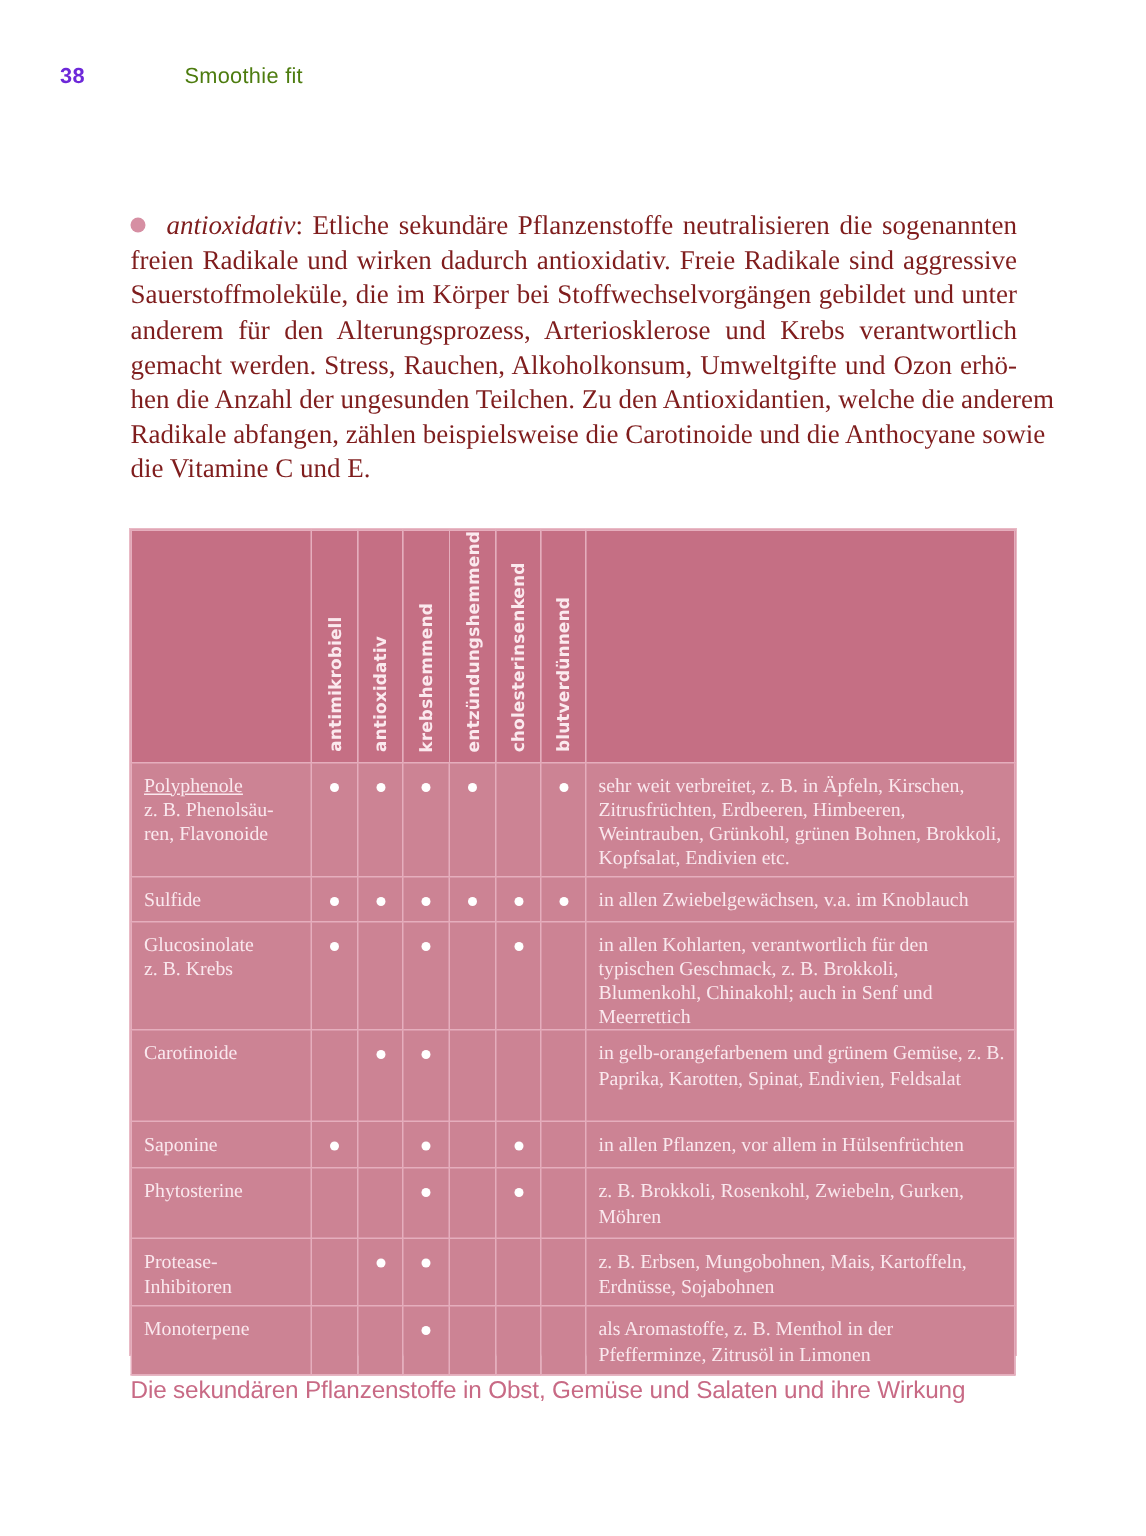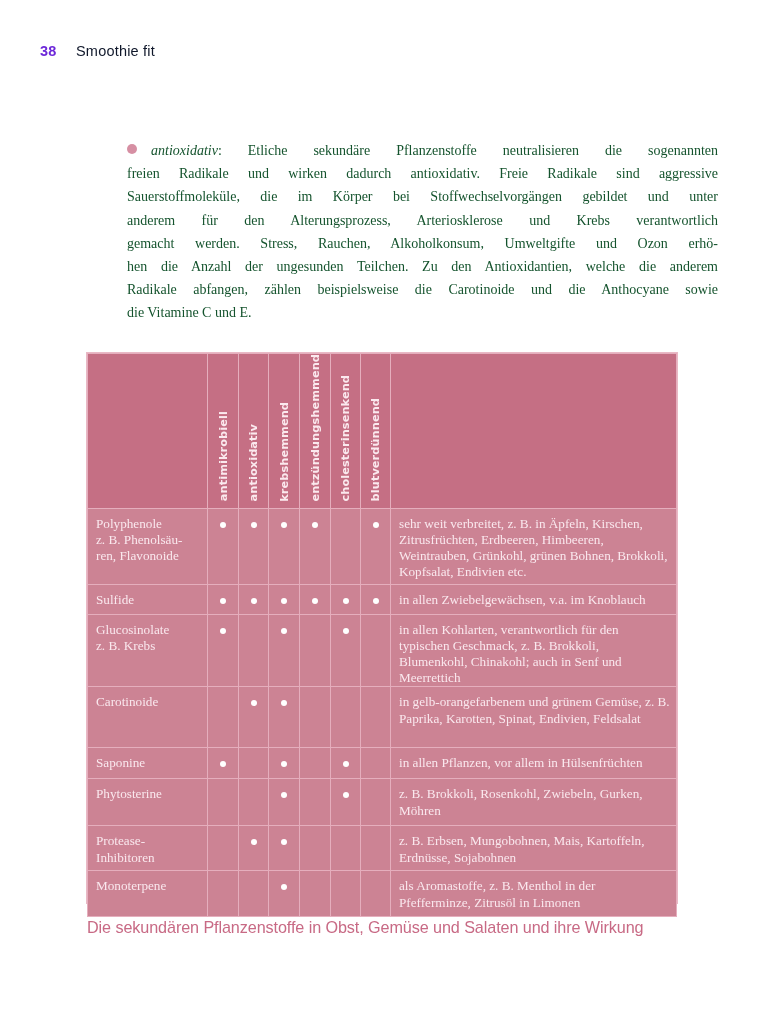--- a/index.html
+++ b/index.html
@@ -5,26 +5,26 @@
     * { box-sizing: border-box; margin: 0; padding: 0; }
     html, body { width: 764px; height: 1024px; background: #ffffff; overflow: hidden; }
     body { position: relative; font-family: "DejaVu Serif", serif; color: #3a3a3a; }
 
     .running-head {
       position: absolute; left: 40px; top: 43px;
       font-family: "Liberation Sans", sans-serif; font-size: 14.5px; letter-spacing: 0.2px;
       display: flex; align-items: baseline;
     }
     .page-num { color: #6d28d9; font-weight: bold; width: 36px; }
-    .book-title { color: #0f172a; }
+    .book-title { color: #4d7c0f; margin-left: 47px; }
 
     .body-text {
       position: absolute; left: 87px; top: 139px; width: 591px;
-      font-family: "Liberation Serif", serif; font-size: 14px; line-height: 23.2px;
-      color: #14532d; text-align: justify; margin-left: 40px;
+      font-family: "Liberation Serif", serif; font-size: 18px; line-height: 23.2px;
+      color: #7f1d1d; text-align: justify;
     }
     .body-text .line { display: block; text-align: justify; text-align-last: justify; white-space: nowrap; }
     .body-text .line.last { text-align-last: left; }
     .bullet-dot {
       display: inline-block; width: 10px; height: 10px; border-radius: 50%;
       background: #d68fa3; margin-right: 14px; vertical-align: 1px;
     }
     .term { font-style: italic; }
 
     .table-wrap {
@@ -110,21 +110,21 @@
           </th>
         <th class="vert-head">
             <span class="vert-label">blutverdünnend</span>
           </th>
         <th></th>
       </tr>
     </thead>
     <tbody id="table-body">
         <tr style="height: 76px;">
           <td class="name-cell">
-            <span style="display: block;">Polyphenole</span>
+            <span style="display: block; text-decoration: underline;">Polyphenole</span>
             <span style="display: block;">z. B. Phenolsäu-</span>
             <span style="display: block;">ren, Flavonoide</span>
           </td>
           <td class="dot-cell"><span class="dot"></span></td>
           <td class="dot-cell"><span class="dot"></span></td>
           <td class="dot-cell"><span class="dot"></span></td>
           <td class="dot-cell"><span class="dot"></span></td>
           <td class="dot-cell"></td>
           <td class="dot-cell"><span class="dot"></span></td>
           <td class="desc-cell">sehr weit verbreitet, z. B. in Äpfeln, Kirschen, Zitrusfrüchten, Erdbeeren, Himbeeren, Weintrauben, Grünkohl, grünen Bohnen, Brokkoli, Kopfsalat, Endivien etc.</td>

